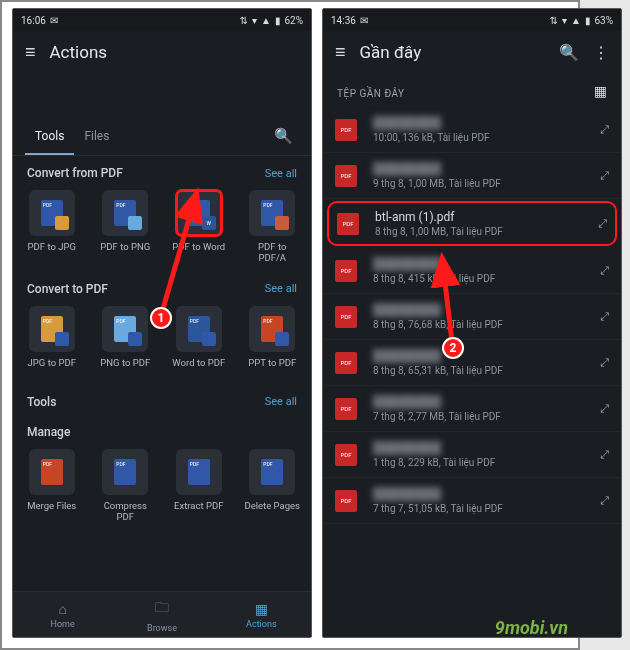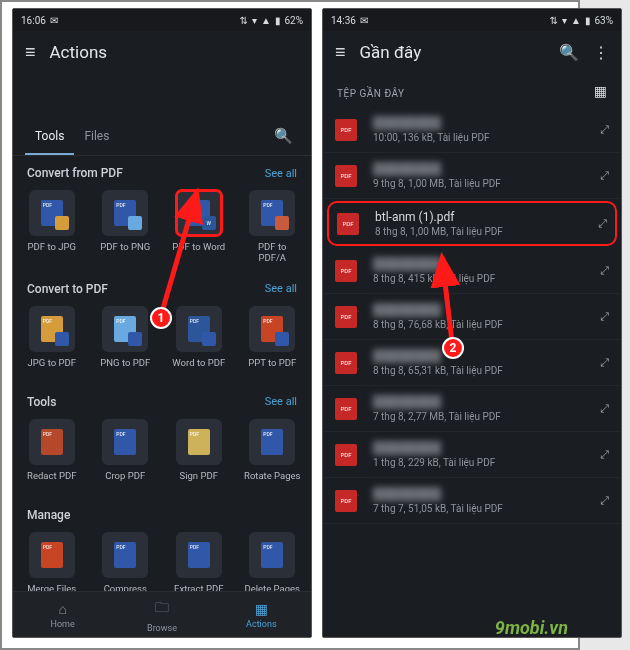--- a/index.html
+++ b/index.html
@@ -358,46 +358,20 @@
               </div>
             </div>
             <span class="tile-label">PPT to PDF</span>
           </div>
       </div>
 
       <div class="section-hdr">
         <span class="section-title">Tools</span>
         <span class="seeall">See all</span>
       </div>
-      <div class="grid4">
-        <div class="tile">
-            <div class="tile-iconbox">
-              <div class="mini-pdf" style="background:#b5482a"></div>
-            </div>
-            <span class="tile-label">Redact PDF</span>
-          </div>
-        <div class="tile">
-            <div class="tile-iconbox">
-              <div class="mini-pdf"></div>
-            </div>
-            <span class="tile-label">Crop PDF</span>
-          </div>
-        <div class="tile">
-            <div class="tile-iconbox">
-              <div class="mini-pdf" style="background:#cdb25a"></div>
-            </div>
-            <span class="tile-label">Sign PDF</span>
-          </div>
-        <div class="tile">
-            <div class="tile-iconbox">
-              <div class="mini-pdf"></div>
-            </div>
-            <span class="tile-label">Rotate Pages</span>
-          </div>
-      </div>
 
       <div class="section-hdr">
         <span class="section-title">Manage</span>
       </div>
       <div class="grid4">
         <div class="tile">
             <div class="tile-iconbox">
               <div class="mini-pdf" style="background:#c74424"></div>
             </div>
             <span class="tile-label">Merge Files</span>

